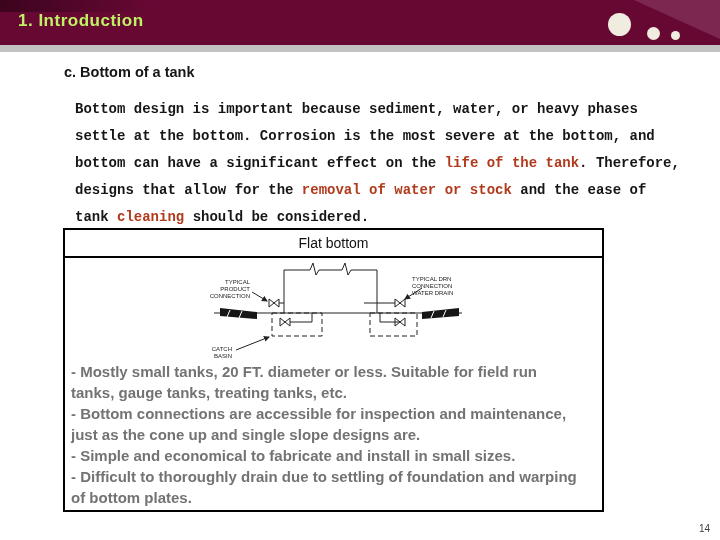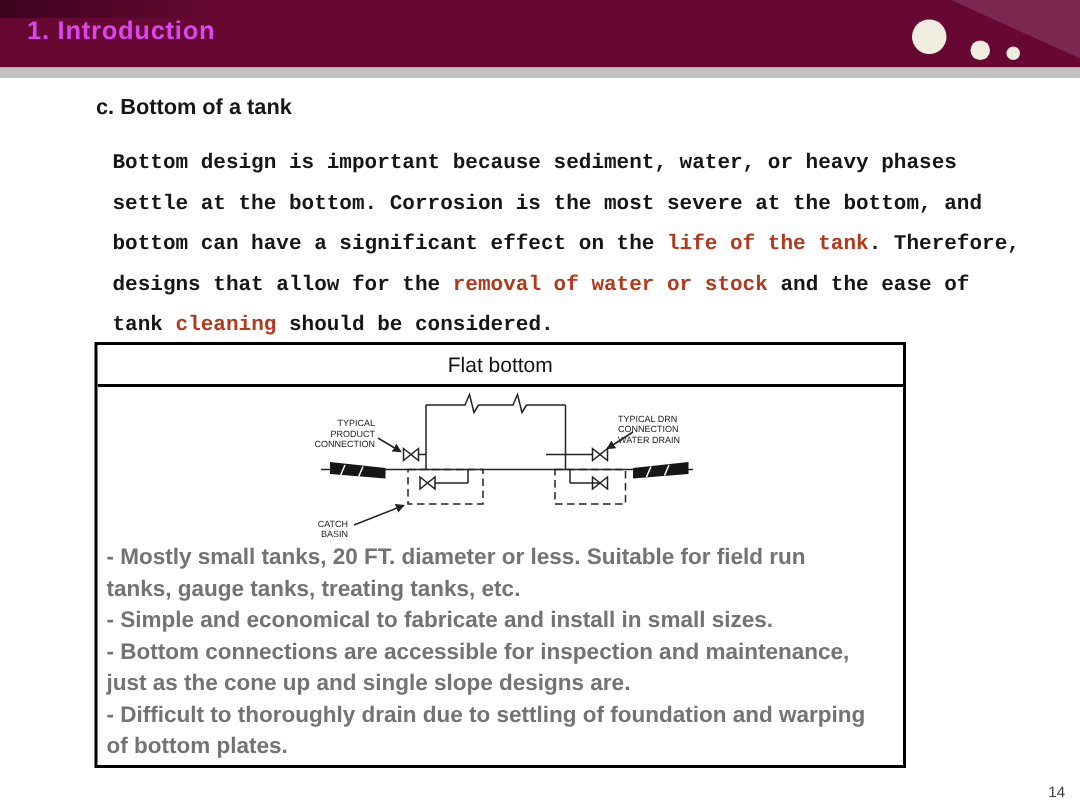--- a/index.html
+++ b/index.html
@@ -12,21 +12,21 @@
   .header { position:absolute; top:0; left:0; width:720px; height:45px; background:#670833; }
   .header-dark-corner {
     position:absolute; top:0; left:0; width:150px; height:12px;
     background:linear-gradient(90deg, rgba(25,0,12,0.55), rgba(25,0,12,0));
   }
   .header-triangle {
     position:absolute; top:0; right:0; width:86px; height:39px; background:#7b2750;
     clip-path:polygon(0 0, 100% 0, 100% 100%);
   }
   .header-title {
-    position:absolute; left:18px; top:11px; color:#d946ef;
+    position:absolute; left:18px; top:11px; color:#bef264;
     font-size:17px; font-weight:bold; letter-spacing:0.5px;
   }
   .dot { position:absolute; border-radius:50%; background:#f0ecdf; }
   .dot-large  { left:608px; top:13px; width:23px; height:23px; }
   .dot-medium { left:647px; top:27px; width:13px; height:13px; }
   .dot-small  { left:671px; top:31px; width:9px;  height:9px;  }
   .gray-band { position:absolute; top:45px; left:0; width:720px; height:7px; background:#c2c2c2; }
 
   
   .section-heading {
@@ -135,21 +135,21 @@
         <text x="338" y="23">TYPICAL DRN</text>
         <text x="338" y="30">CONNECTION</text>
         <text x="338" y="37">WATER DRAIN</text>
         <text x="158" y="93" text-anchor="end">CATCH</text>
         <text x="158" y="100" text-anchor="end">BASIN</text>
       </g>
     </svg>
 
     <div class="figure-notes">
         <div>- Mostly small tanks, 20 FT. diameter or less. Suitable for field run tanks, gauge tanks, treating tanks, etc.</div>
+        <div>- Bottom connections are accessible for inspection and maintenance, just as the cone up and single slope designs are.</div>
         <div>- Simple and economical to fabricate and install in small sizes.</div>
-        <div>- Bottom connections are accessible for inspection and maintenance, just as the cone up and single slope designs are.</div>
         <div>- Difficult to thoroughly drain due to settling of foundation and warping of bottom plates.</div>
       </div>
   </div>
 
   <div class="footer-page">14</div>
 
 </div>
 
 </body></html>

